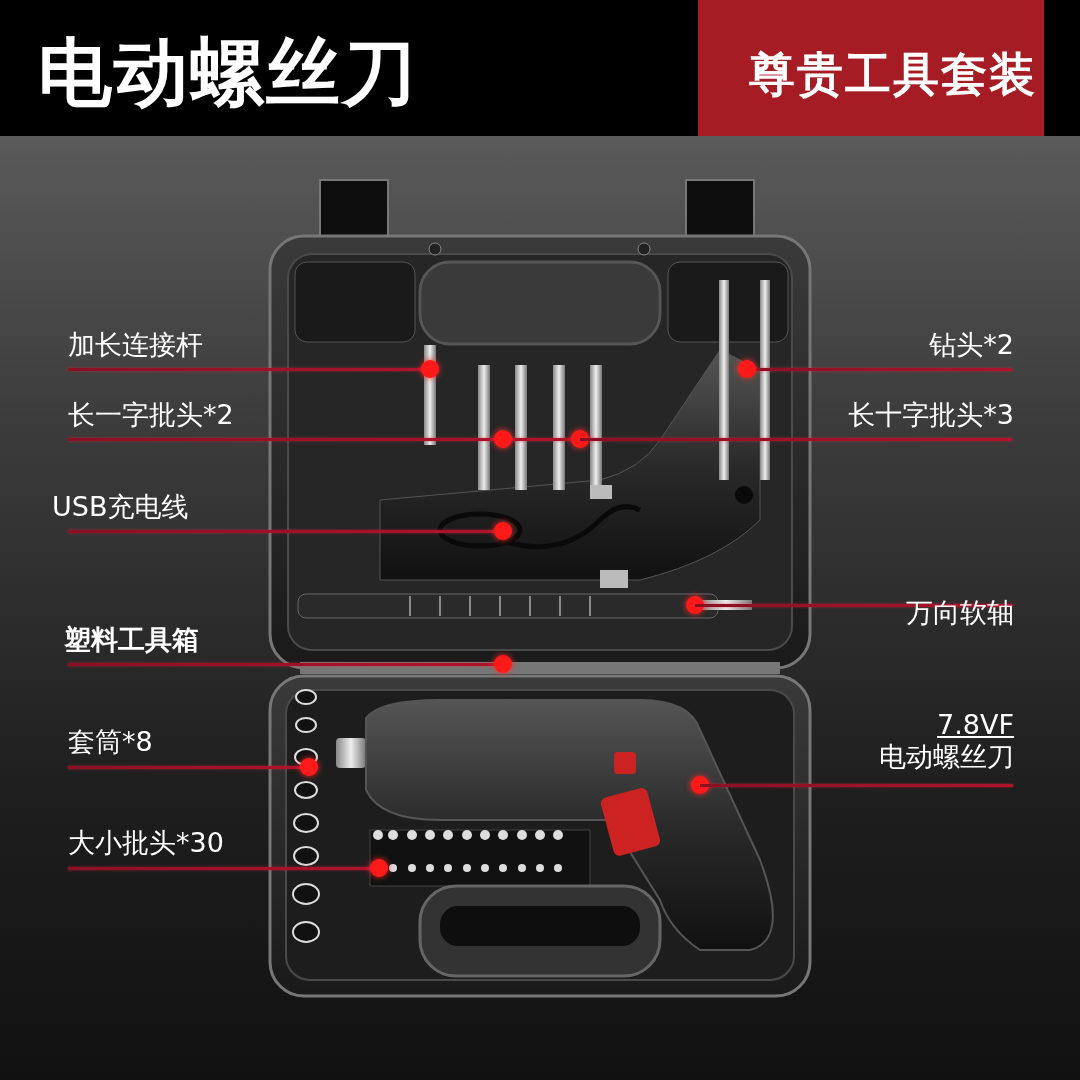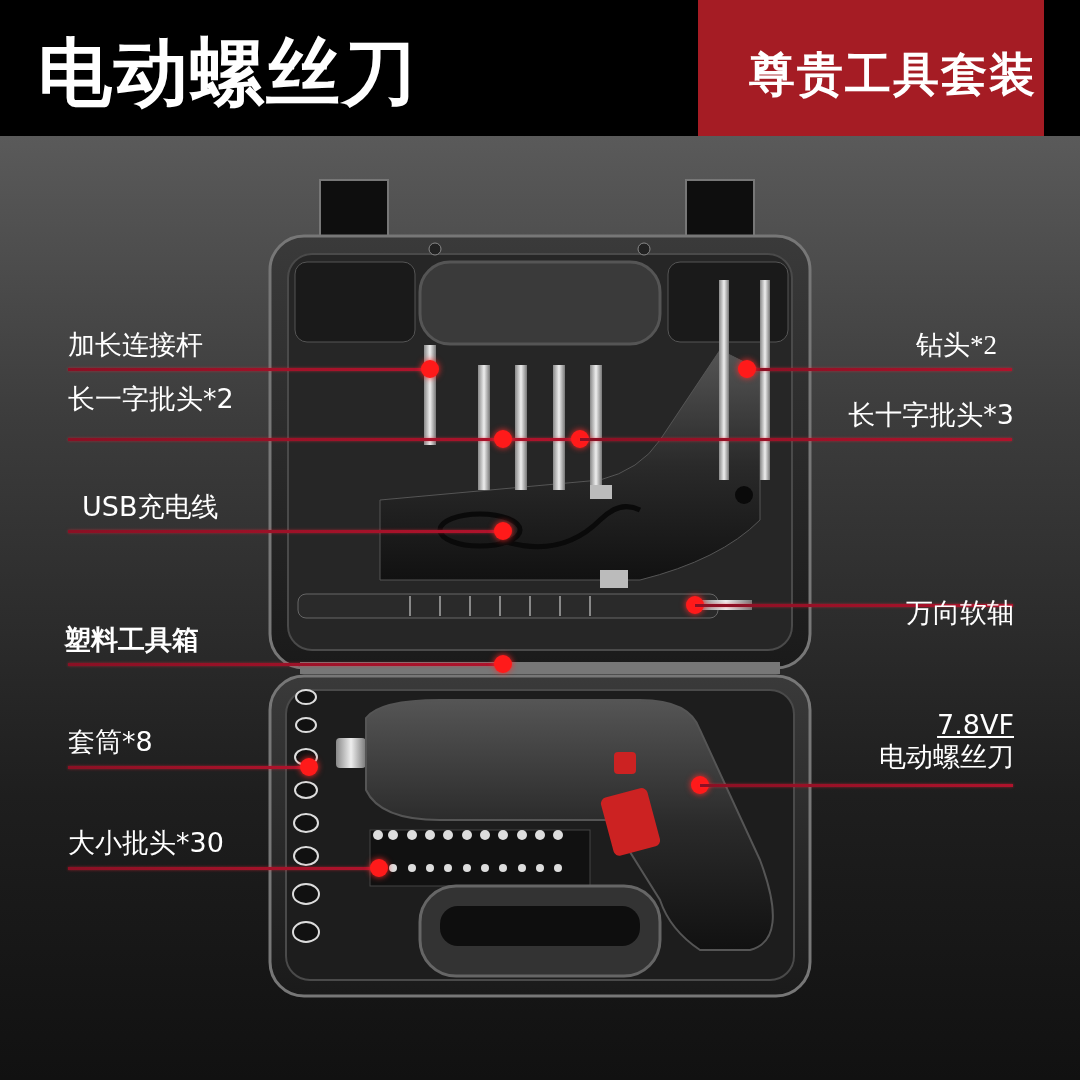--- a/index.html
+++ b/index.html
@@ -168,23 +168,23 @@
 <div class="line" style="left:68px;top:766px;width:240px;"></div>
 <div class="dot" style="left:300px;top:758px;"></div>
 
 <div class="line" style="left:68px;top:867px;width:310px;"></div>
 <div class="dot" style="left:370px;top:859px;"></div>
 
 <div class="dot" style="left:691px;top:776px;"></div>
 <div class="line" style="left:700px;top:784px;width:313px;"></div>
 
 <div class="label" style="left:68px;top:330px;">加长连接杆</div>
-<div class="label" style="left:68px;top:384px;">长一字批头*2</div>
-<div class="label" style="left:82px;top:492px;">USB充电线</div>
+<div class="label" style="left:68px;top:400px;">长一字批头*2</div>
+<div class="label" style="left:52px;top:492px;">USB充电线</div>
 <div class="label" style="left:64px;top:625px;font-weight:bold;">塑料工具箱</div>
 <div class="label" style="left:68px;top:727px;">套筒*8</div>
 <div class="label" style="left:68px;top:828px;">大小批头*30</div>
 
-<div class="label right" style="right:83px;top:330px;font-family:Liberation Serif, serif;">钻头*2</div>
+<div class="label right" style="right:66px;top:330px;">钻头*2</div>
 <div class="label right" style="right:66px;top:400px;">长十字批头*3</div>
 <div class="label right" style="right:66px;top:598px;">万向软轴</div>
 <div class="label right" style="right:66px;top:710px;text-decoration:underline;">7.8VF</div>
 <div class="label right" style="right:66px;top:742px;">电动螺丝刀</div>
 
 </body></html>

